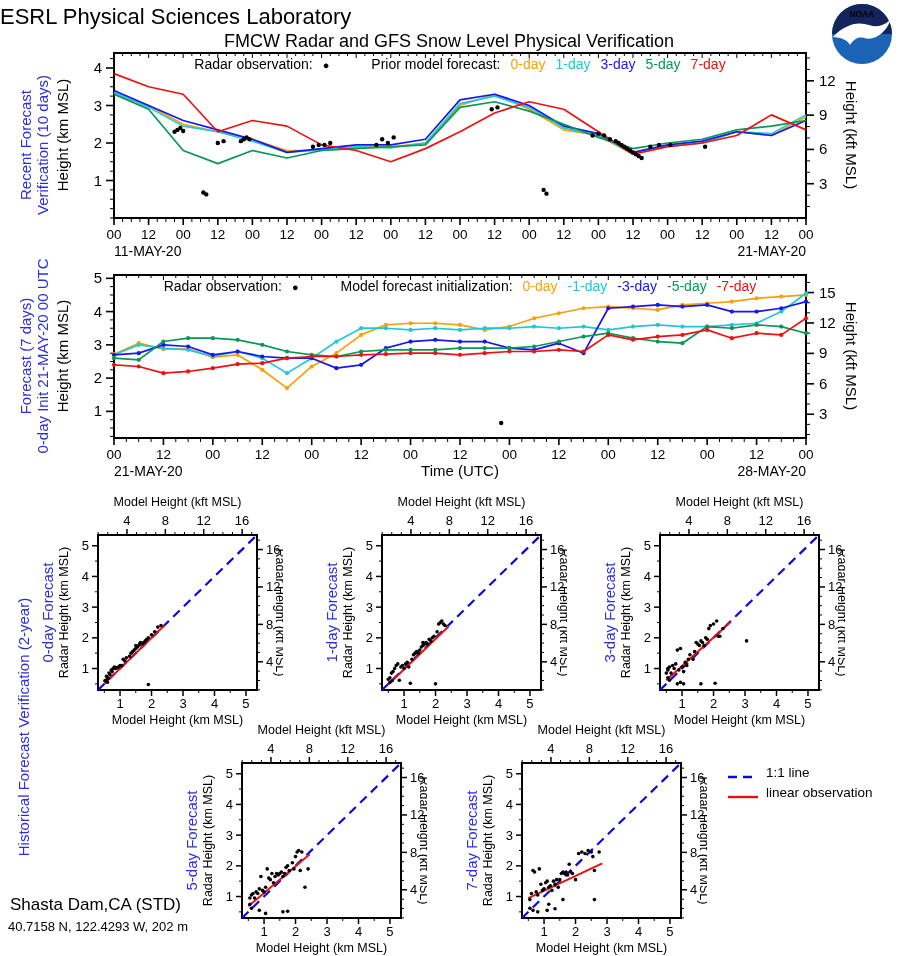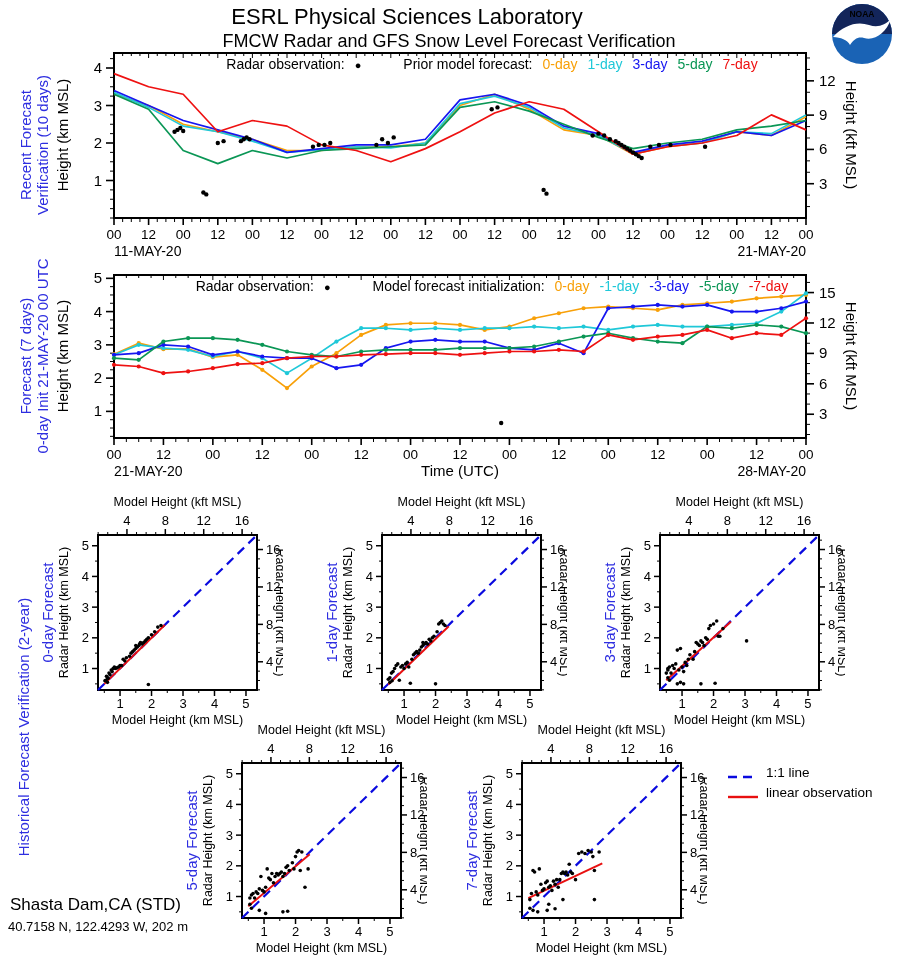--- a/index.html
+++ b/index.html
@@ -1,41 +1,41 @@
 <!DOCTYPE html>
 <html><head>
 <meta charset="utf-8">
 <style>
   html,body{margin:0;padding:0;background:#fff;}
   .page{position:relative;width:898px;height:956px;background:#fff;overflow:hidden;
         font-family:"Liberation Sans", sans-serif;color:#000;}
-  .title{position:absolute;left:0;top:4px;width:814px;text-align:center;font-size:22px;}
+  .title{position:absolute;left:0;top:4px;width:814px;font-size:22px;}
   .subtitle{position:absolute;left:0;top:31px;width:898px;text-align:center;font-size:18px;}
   .vlabel{position:absolute;display:flex;flex-direction:column;align-items:center;justify-content:center;
           transform:rotate(-90deg);white-space:nowrap;line-height:1.15;}
   .blue{color:#2e2ee0;}
   .axis-title{font-size:15px;}
-  .panel-legend{position:absolute;left:114px;width:692px;text-align:center;font-size:14px;white-space:nowrap;padding-left:32px;}
+  .panel-legend{position:absolute;left:114px;width:692px;text-align:center;font-size:14px;white-space:nowrap;}
   .panel-legend span{margin:0 5px;}
   .lg-gap{display:inline-block;width:22px;}
   .chart-svg{position:absolute;}
   .legendbox{position:absolute;font-size:13.5px;}
   .legendbox .row{display:flex;align-items:flex-end;height:20px;}
   .legendbox .swatch{width:30px;margin-right:8px;flex:0 0 auto;}
   .station-name{position:absolute;left:10px;top:895px;font-size:17px;}
   .station-coords{position:absolute;left:8px;top:919px;font-size:13px;}
   svg text{font-family:"Liberation Sans", sans-serif;fill:#000;}
 </style>
 </head>
 <body>
 
 <div class="page">
 
   <div class="title">ESRL Physical Sciences Laboratory</div>
-  <div class="subtitle">FMCW Radar and GFS Snow Level Forecast Verification</div>
+  <div class="subtitle">FMCW Radar and GFS Snow Level Physical Verification</div>
 
   <svg style="position:absolute;left:830px;top:2px;" width="64" height="64" viewBox="0 0 64 64">
     <circle cx="32" cy="32" r="30" fill="#1a63b5"></circle>
     <path d="M2,32 A30,30 0 0 1 62,32 Z" fill="#13255a"></path>
     <path d="M3,35 C14,23 27,19 39,23 C48,26 55,23 61,17 C56,31 45,39 34,36 C28,34.5 24,37 20,43 C17,37.5 11,35.5 3,35 Z" fill="#ffffff"></path>
     <text x="32" y="15" text-anchor="middle" font-size="8.5" font-weight="bold" fill="#ffffff">NOAA</text>
   </svg>
 
   <div class="vlabel blue" style="left:-131px;top:127px;width:330px;height:36px;font-size:15px;">
     <span>Recent Forecast</span>

